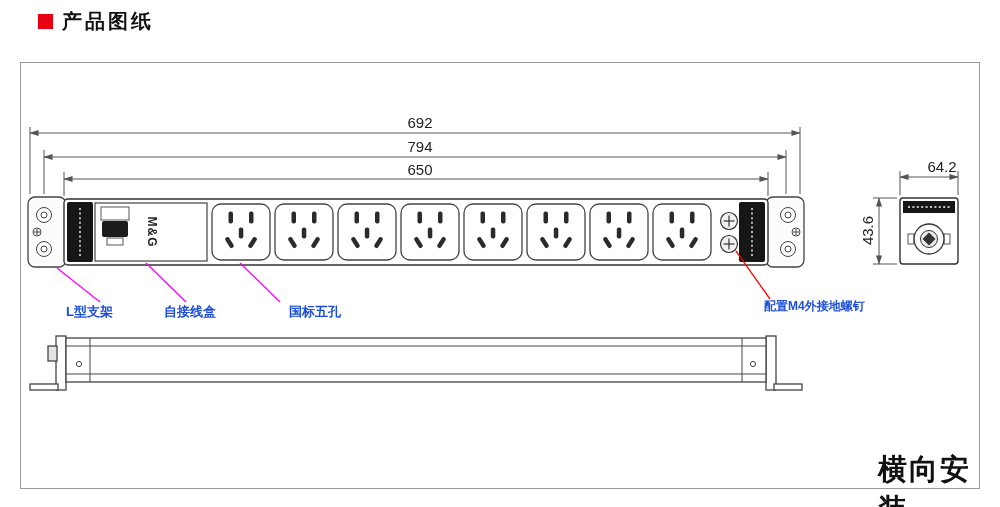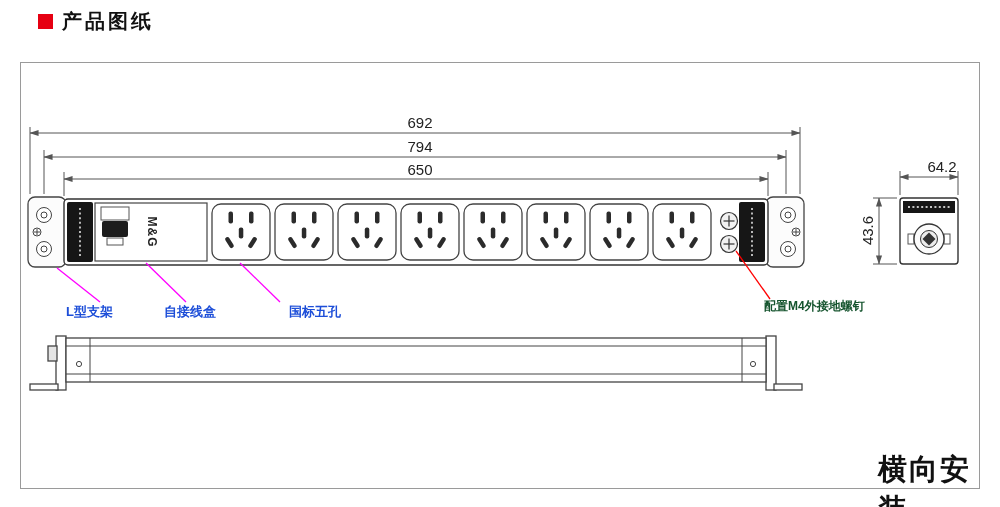--- a/index.html
+++ b/index.html
@@ -5,21 +5,21 @@
   html,body{margin:0;padding:0;background:#fff;}
   body{width:1000px;height:507px;position:relative;overflow:hidden;
        font-family:"Liberation Sans","DejaVu Sans",sans-serif;color:#111;}
   .abs{position:absolute;}
   #header{left:38px;top:8px;display:flex;align-items:center;gap:9px;}
   #bullet{width:15px;height:15px;background:#e60012;display:inline-block;}
   #title{font-size:20px;font-weight:bold;letter-spacing:3px;}
   #frame{left:20px;top:62px;width:960px;height:427px;border:1px solid #9a9a9a;box-sizing:border-box;}
   .dim-text{font-size:15px;color:#222;text-align:center;}
   .callout{font-size:13px;font-weight:bold;color:#1d4ed8;white-space:nowrap;}
-  .callout.red{color:#14532d;font-size:12px;}
+  .callout.red{color:#1d4ed8;font-size:12px;}
   #orient{font-size:29px;font-weight:bold;letter-spacing:2px;color:#111;}
   .vtext{font-size:12px;font-weight:bold;color:#222;letter-spacing:1px;text-align:center;}
 </style>
 </head>
 <body>
 
 <div class="abs" id="header">
   <span id="bullet"></span>
   <span id="title">产品图纸</span>
 </div>

